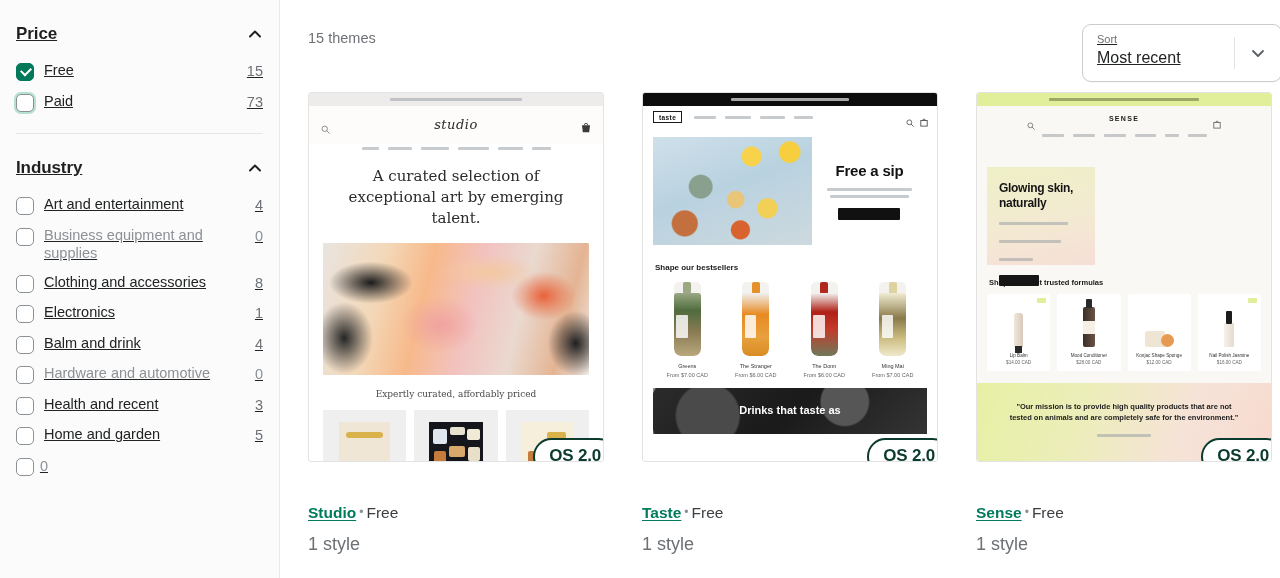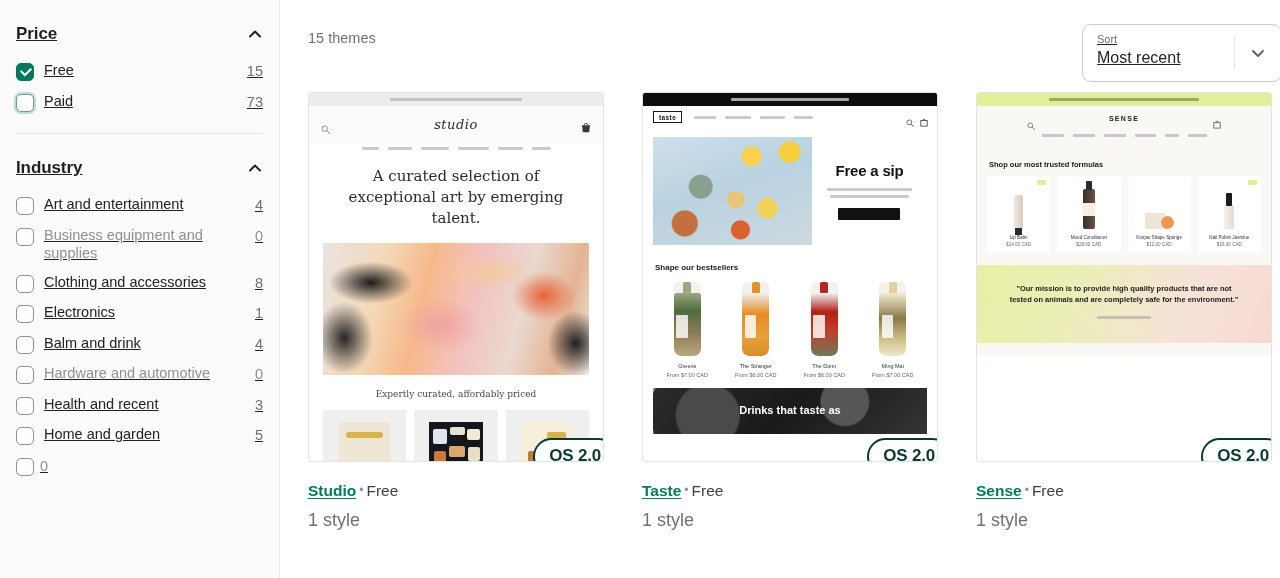--- a/index.html
+++ b/index.html
@@ -99,21 +99,21 @@
   }
   .badge {
     position:absolute; right:-14px; bottom:-14px;
     background:#fff; border:2px solid #0b3b2e;
     border-radius:22px;
     padding:6px 14px 7px;
     font-size:17px; font-weight:700; letter-spacing:-0.2px;
     color:#0b3b2e; z-index:5; white-space:nowrap;
   }
   .meta { padding-top:16px; }
-  .meta-line1 { font-size:15.5px; line-height:24px; }
+  .meta-line1 { font-size:15.5px; line-height:29px;margin-top:20px; }
   .theme-name {
     color:#007b5c; font-weight:700; text-decoration:underline;
     text-underline-offset:2px; cursor:pointer;
   }
   .dot { color:#8c9196; padding:0 3px; font-size:12px; vertical-align:2px; }
   .price { color:#3c4043; }
   .styles { font-size:18px; color:#6d7175; padding-top:7px; }
 
   
   .blurline { background:#9aa0a6; border-radius:1px; display:inline-block; opacity:.55; }
@@ -583,20 +583,30 @@
             <span class="blurline" style="width:22px;height:3px"></span>
             <span class="blurline" style="width:22px;height:3px"></span>
             <span class="blurline" style="width:22px;height:3px"></span>
             <span class="blurline" style="width:21px;height:3px"></span>
             <span class="blurline" style="width:14px;height:3px"></span>
             <span class="blurline" style="width:19px;height:3px"></span>
           </div>
 
           <div class="sense-body">
 
+            <div class="sense-hero">
+              <div class="sense-photo"></div>
+              <div class="sense-cardbox">
+                <div class="sense-h1">Glowing skin, naturally</div>
+                <span class="blurline" style="width:82%;height:3px;margin-top:8px"></span>
+                <span class="blurline" style="width:74%;height:3px;margin-top:4px"></span>
+                <span class="blurline" style="width:40%;height:3px;margin-top:4px"></span>
+                <div class="sense-btn"></div>
+              </div>
+            </div>
 
             <div class="sense-sec">Shop our most trusted formulas</div>
 
             <div class="prods">
               <div class="prod">
                 <span class="prod-tag"></span>
                 <div class="prod-img">
                     <span class="tube"></span>
                   </div>
                 <div class="prod-name">Lip Balm</div>

